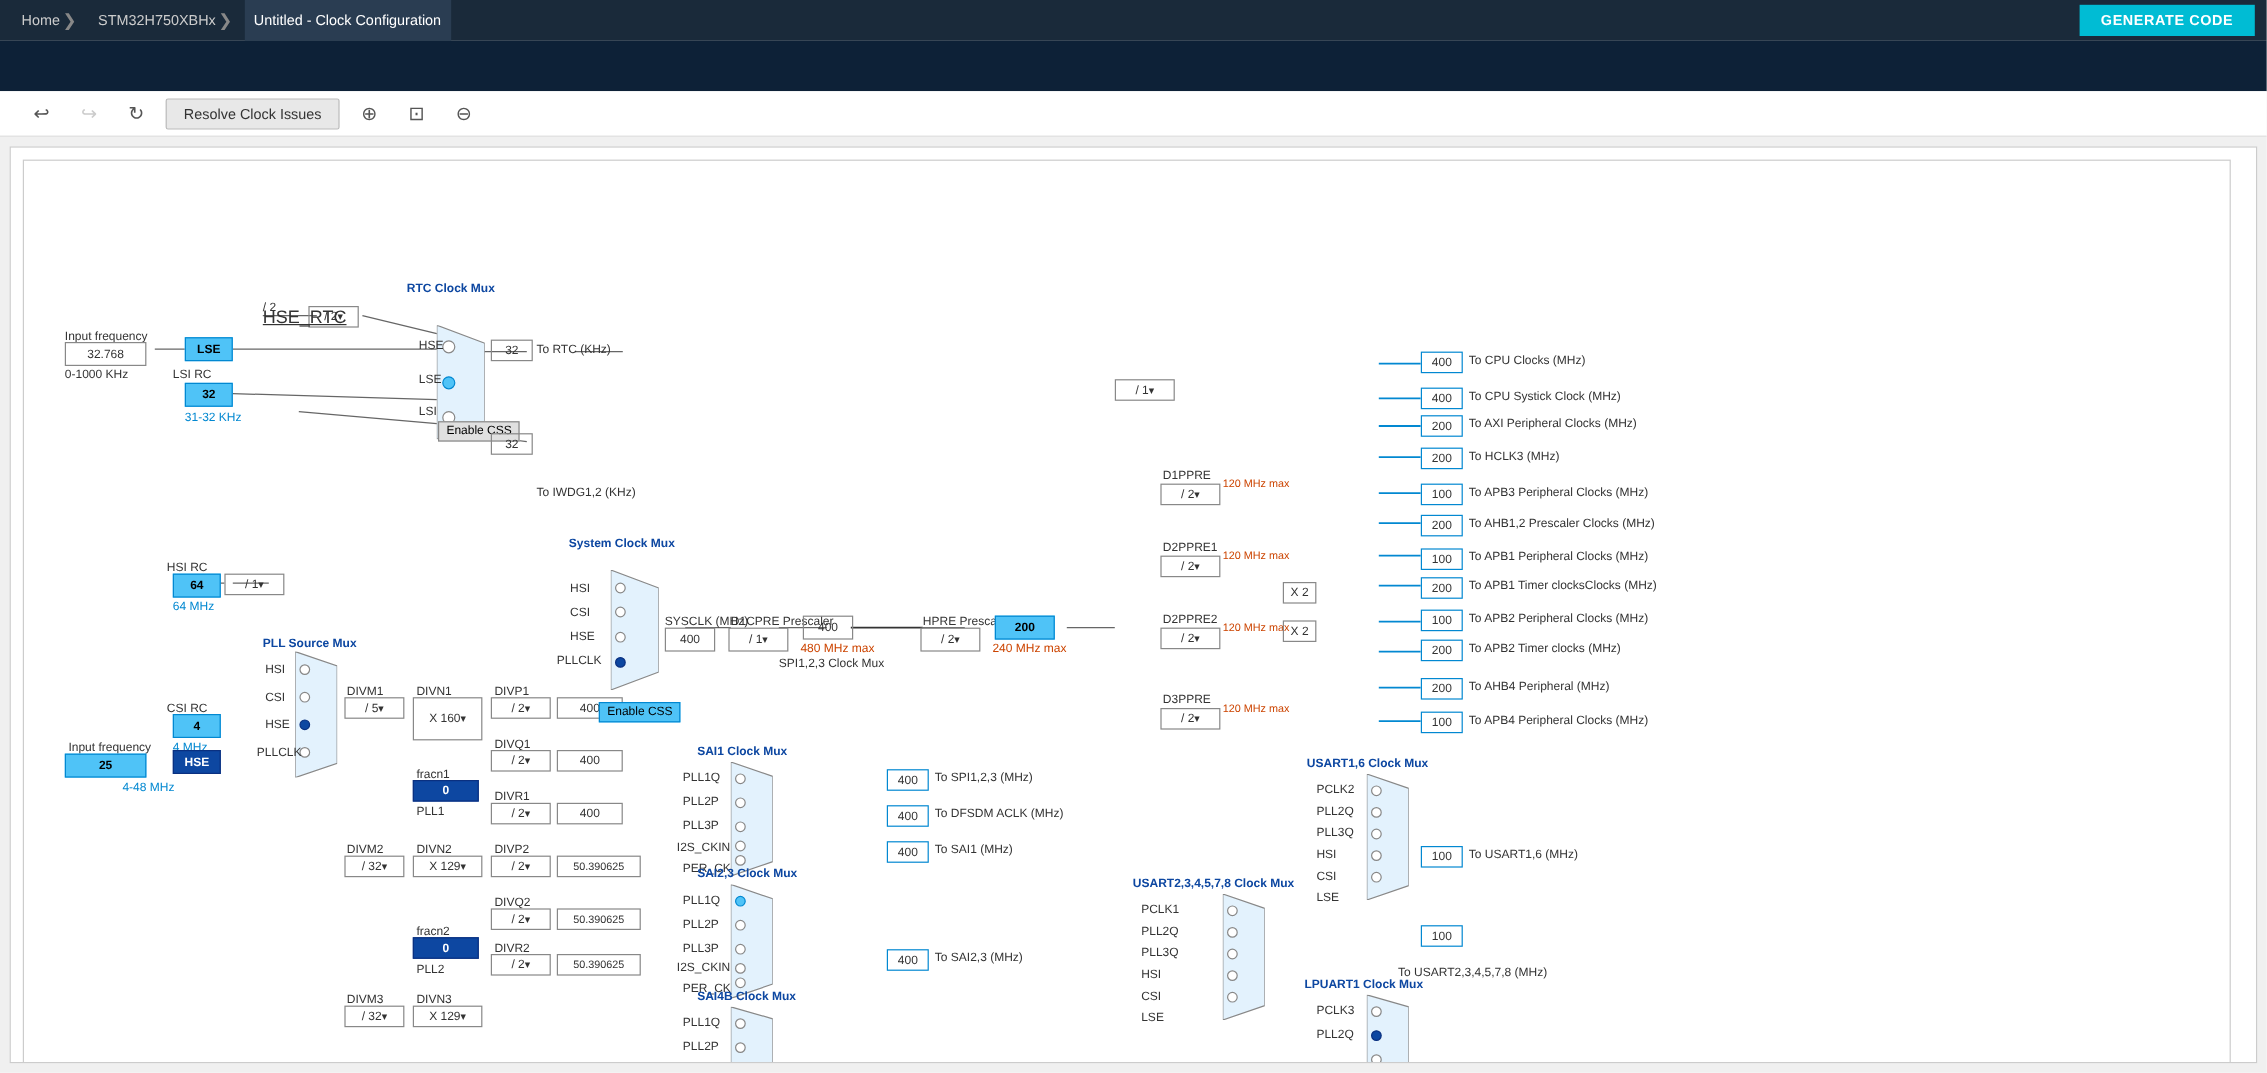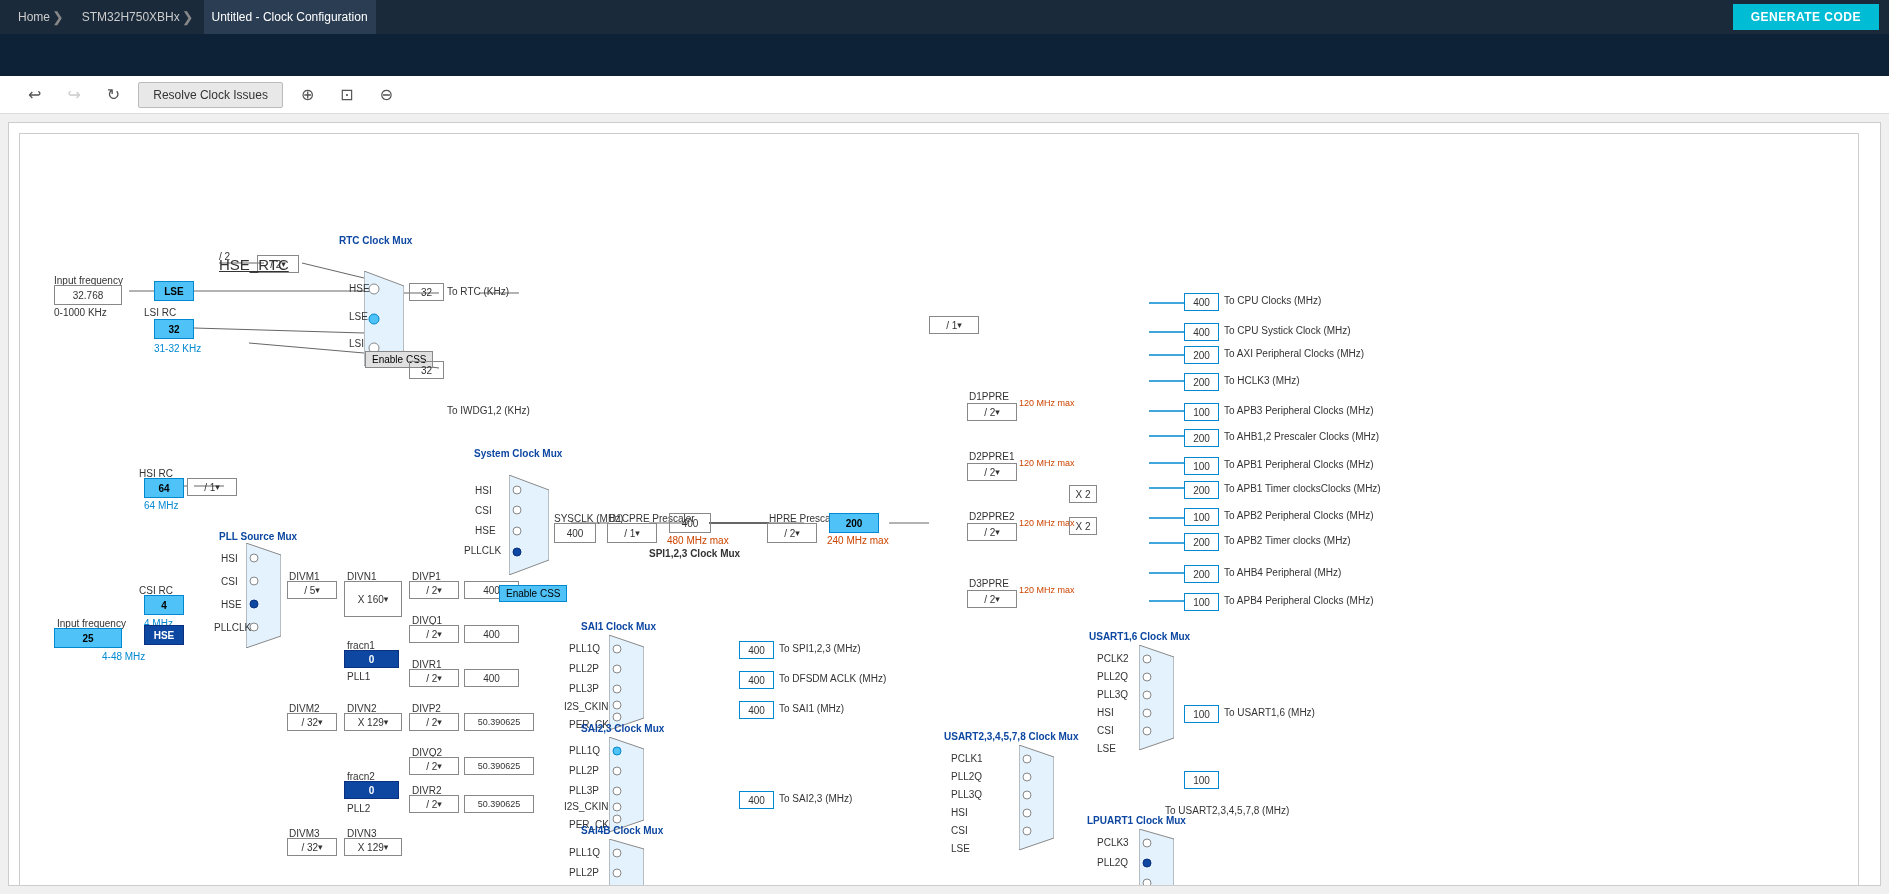--- a/index.html
+++ b/index.html
@@ -457,21 +457,21 @@
   <div class="label-text" style="left:600px;top:390px;">D1CPRE Prescaler</div>
   <div class="clk-box-outline" style="left:598px;top:400px;width:50px;height:20px;">
     <span>/ 1</span>
     <span style="font-size:9px;">▾</span>
   </div>
 
   <div class="clk-box-outline" style="left:660px;top:390px;width:42px;height:20px;">
     <span>400</span>
   </div>
   <div class="label-text" style="left:658px;top:412px;color:#cc4400;">480 MHz max</div>
-  <div class="label-text" style="left:640px;top:425px;font-weight:bold;">SPI1,2,3 Clock Mux</div>
+  <div class="label-text" style="left:640px;top:425px;">SPI1,2,3 Clock Mux</div>
 
   <div class="label-text" style="left:760px;top:390px;">HPRE Prescaler</div>
   <div class="clk-box-outline" style="left:758px;top:400px;width:50px;height:20px;">
     <span>/ 2</span>
     <span style="font-size:9px;">▾</span>
   </div>
 
   <div class="clk-block" style="left:820px;top:390px;width:50px;height:20px;">
     <span>200</span>
   </div>

